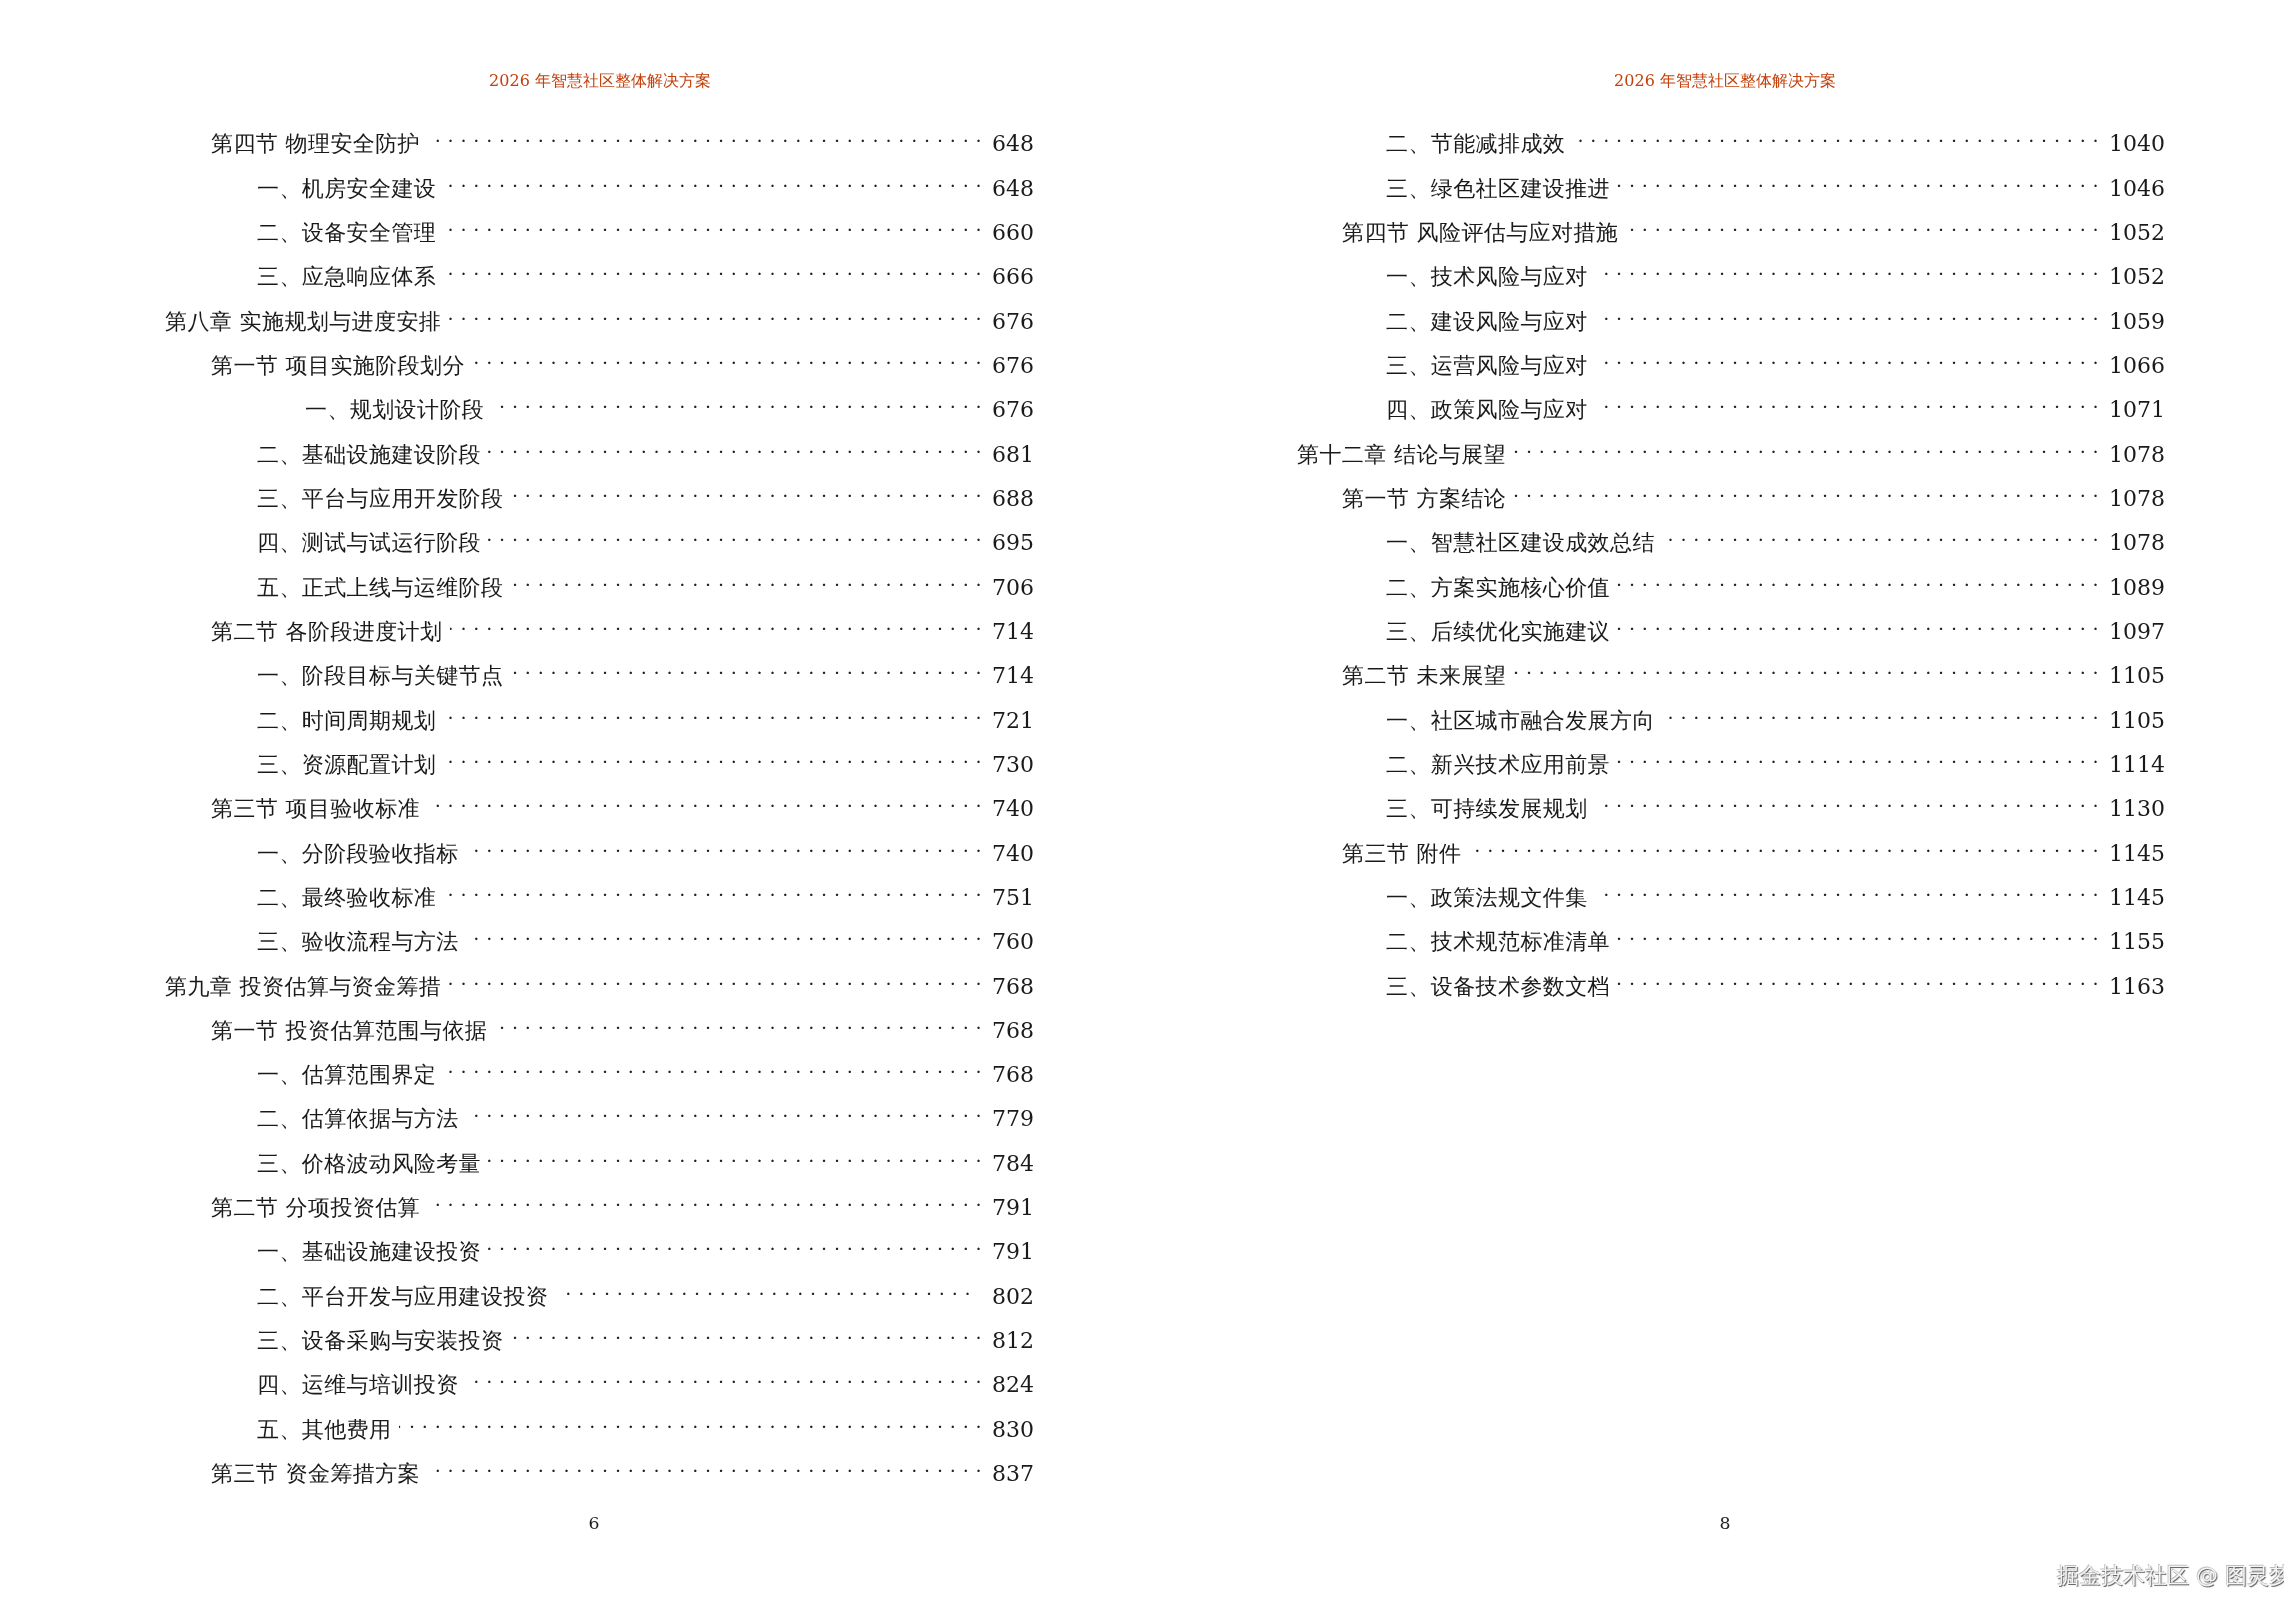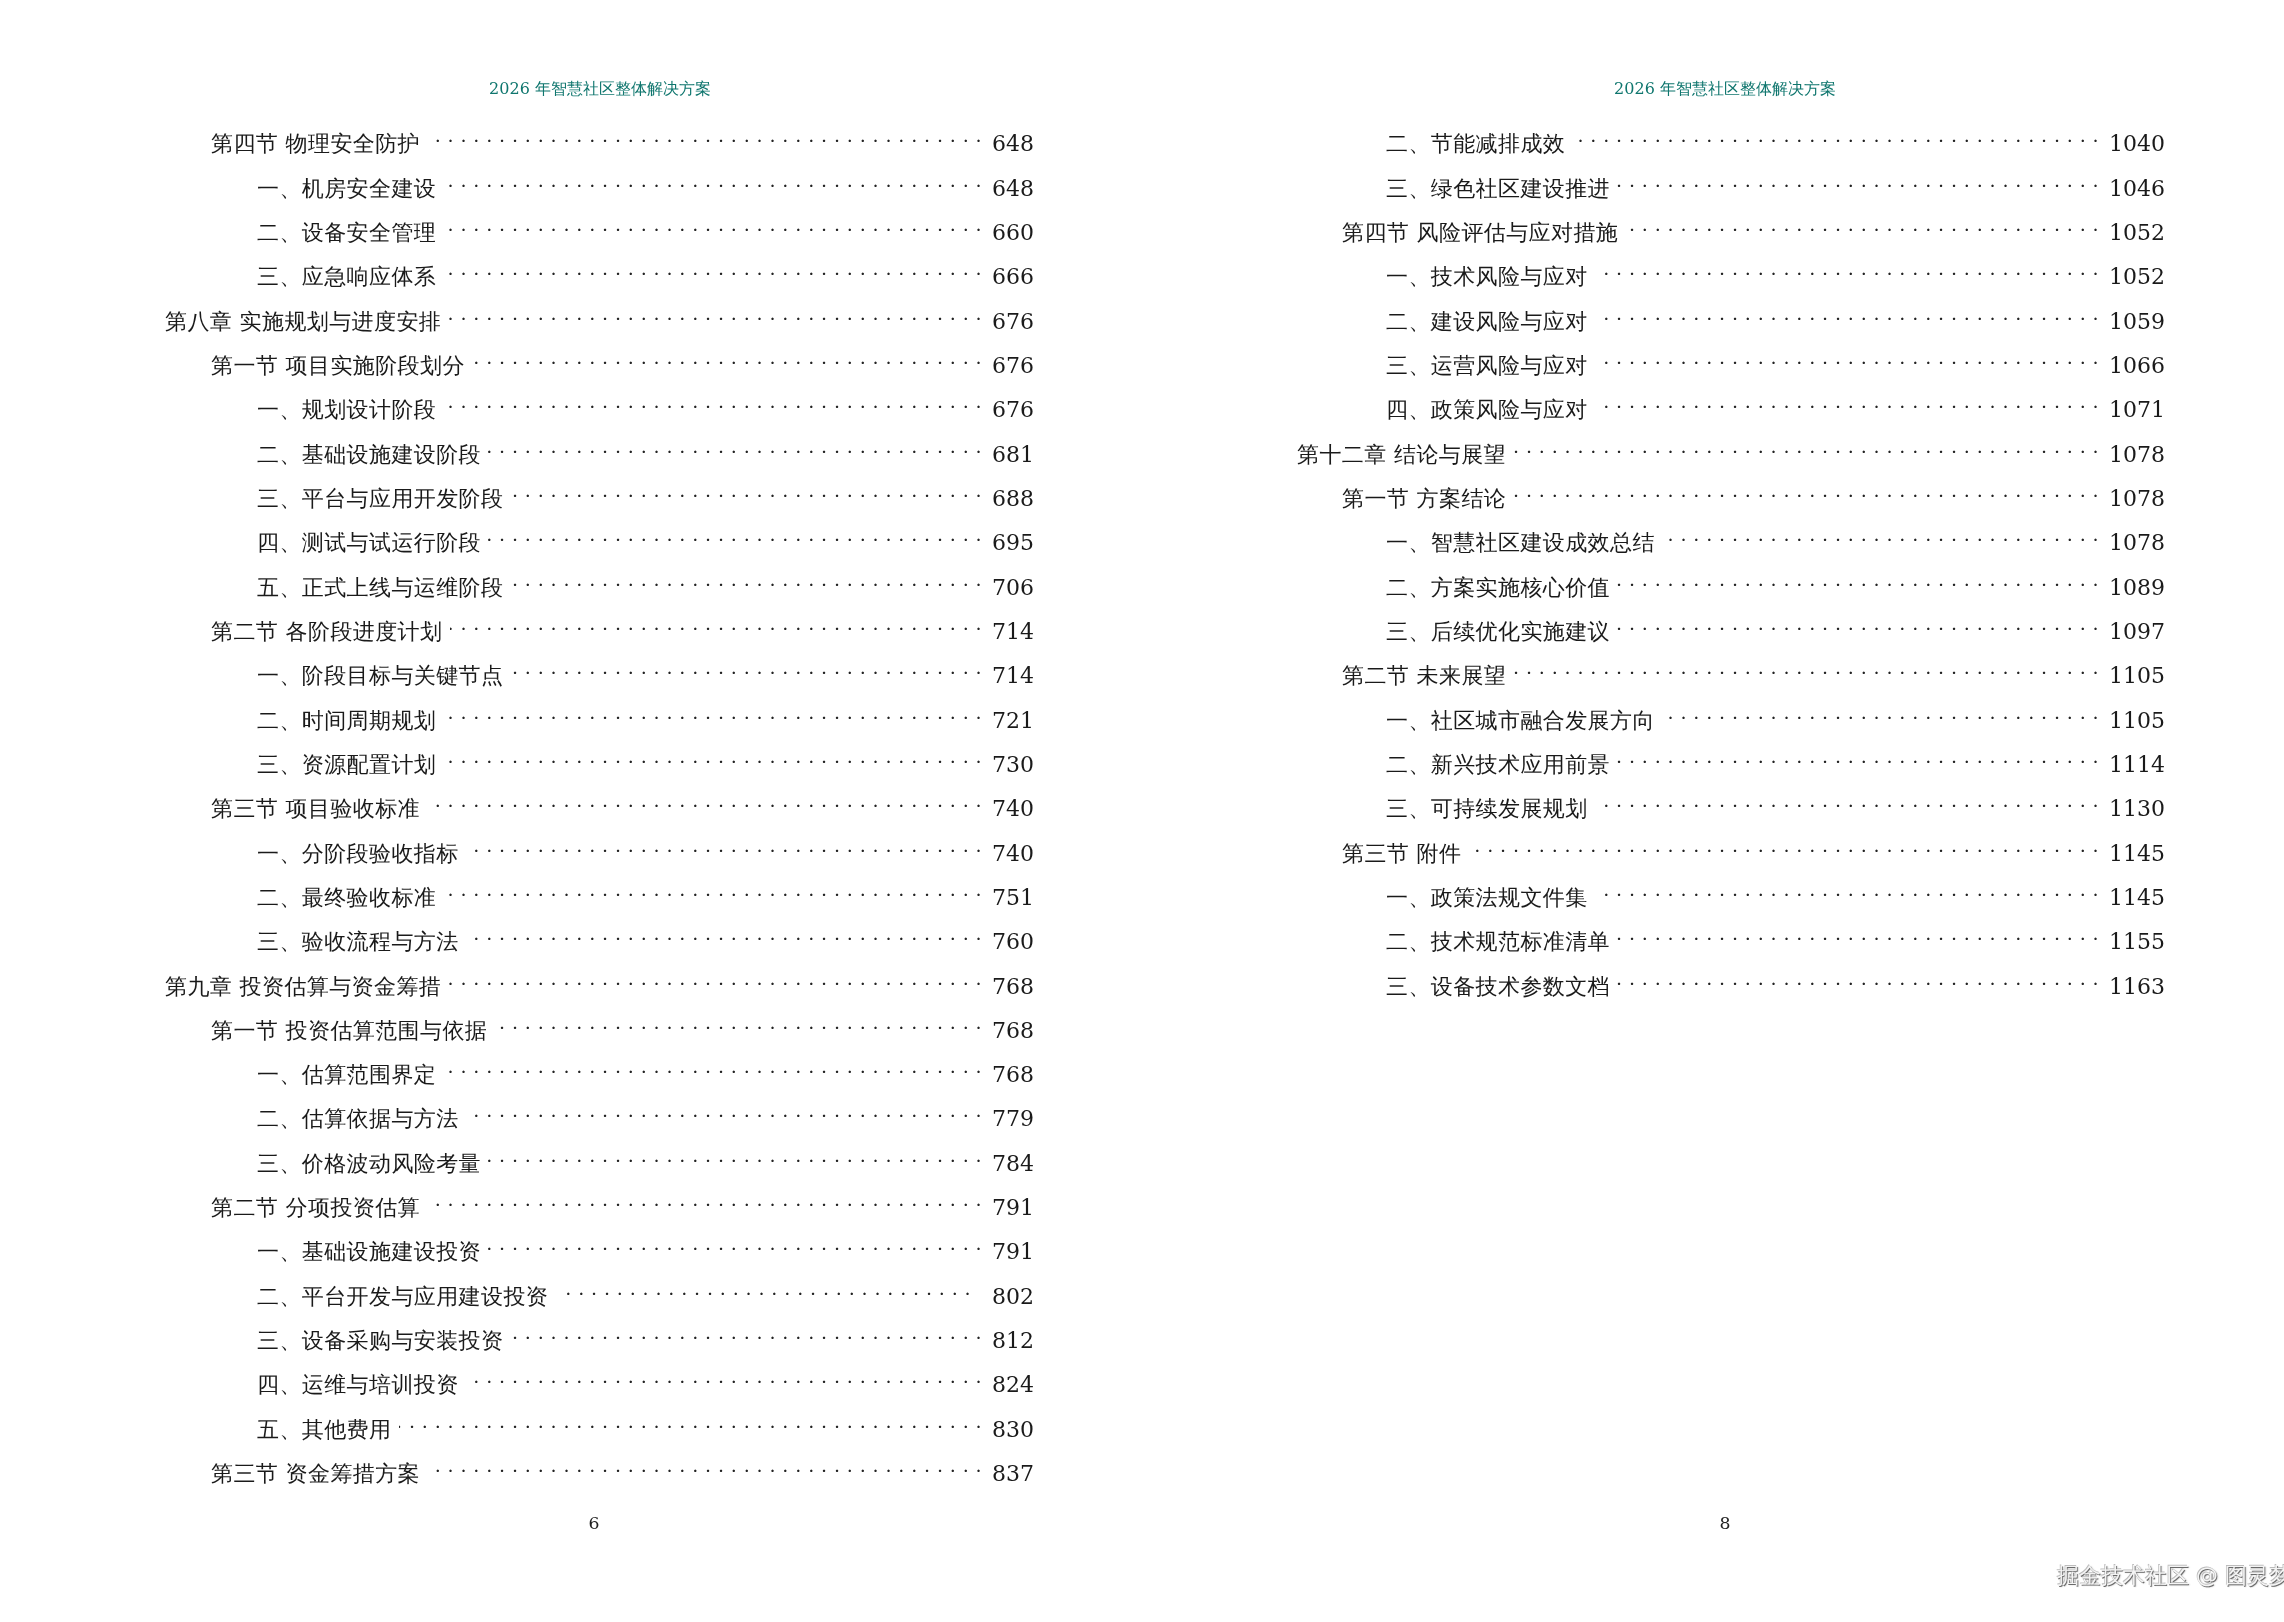--- a/index.html
+++ b/index.html
@@ -18,26 +18,26 @@
   .page {
     position: absolute;
     top: 0;
     height: 1623px;
   }
   #page-left { left: 0; width: 1142px; }
   #page-right { left: 1142px; width: 1142px; }
 
   .running-header {
     position: absolute;
-    top: 78px;
+    top: 70px;
     font-size: 16px;
     line-height: 22px;
     white-space: nowrap;
     transform: translateX(-50%);
-    color: #0f766e;
+    color: #c2410c;
   }
   #page-left .running-header { left: 600px; }
   #page-right .running-header { left: 583px; }
 
   .toc {
     position: absolute;
     top: 0;
     left: 0;
     width: 100%;
     height: 100%;
@@ -141,21 +141,21 @@
       <div class="toc-row lvl-chapter" style="top: 297px;">
         <span class="toc-title">第八章  实施规划与进度安排</span>
         <span class="toc-leader"></span>
         <span class="toc-page">676</span>
       </div>
       <div class="toc-row lvl-section" style="top: 341px;">
         <span class="toc-title">第一节  项目实施阶段划分</span>
         <span class="toc-leader"></span>
         <span class="toc-page">676</span>
       </div>
-      <div class="toc-row lvl-item" style="top: 385px;">
+      <div class="toc-row lvl-item" style="top: 385px; margin-left: 48px;">
         <span class="toc-title">一、规划设计阶段</span>
         <span class="toc-leader"></span>
         <span class="toc-page">676</span>
       </div>
       <div class="toc-row lvl-item" style="top: 430px;">
         <span class="toc-title">二、基础设施建设阶段</span>
         <span class="toc-leader"></span>
         <span class="toc-page">681</span>
       </div>
       <div class="toc-row lvl-item" style="top: 474px;">

